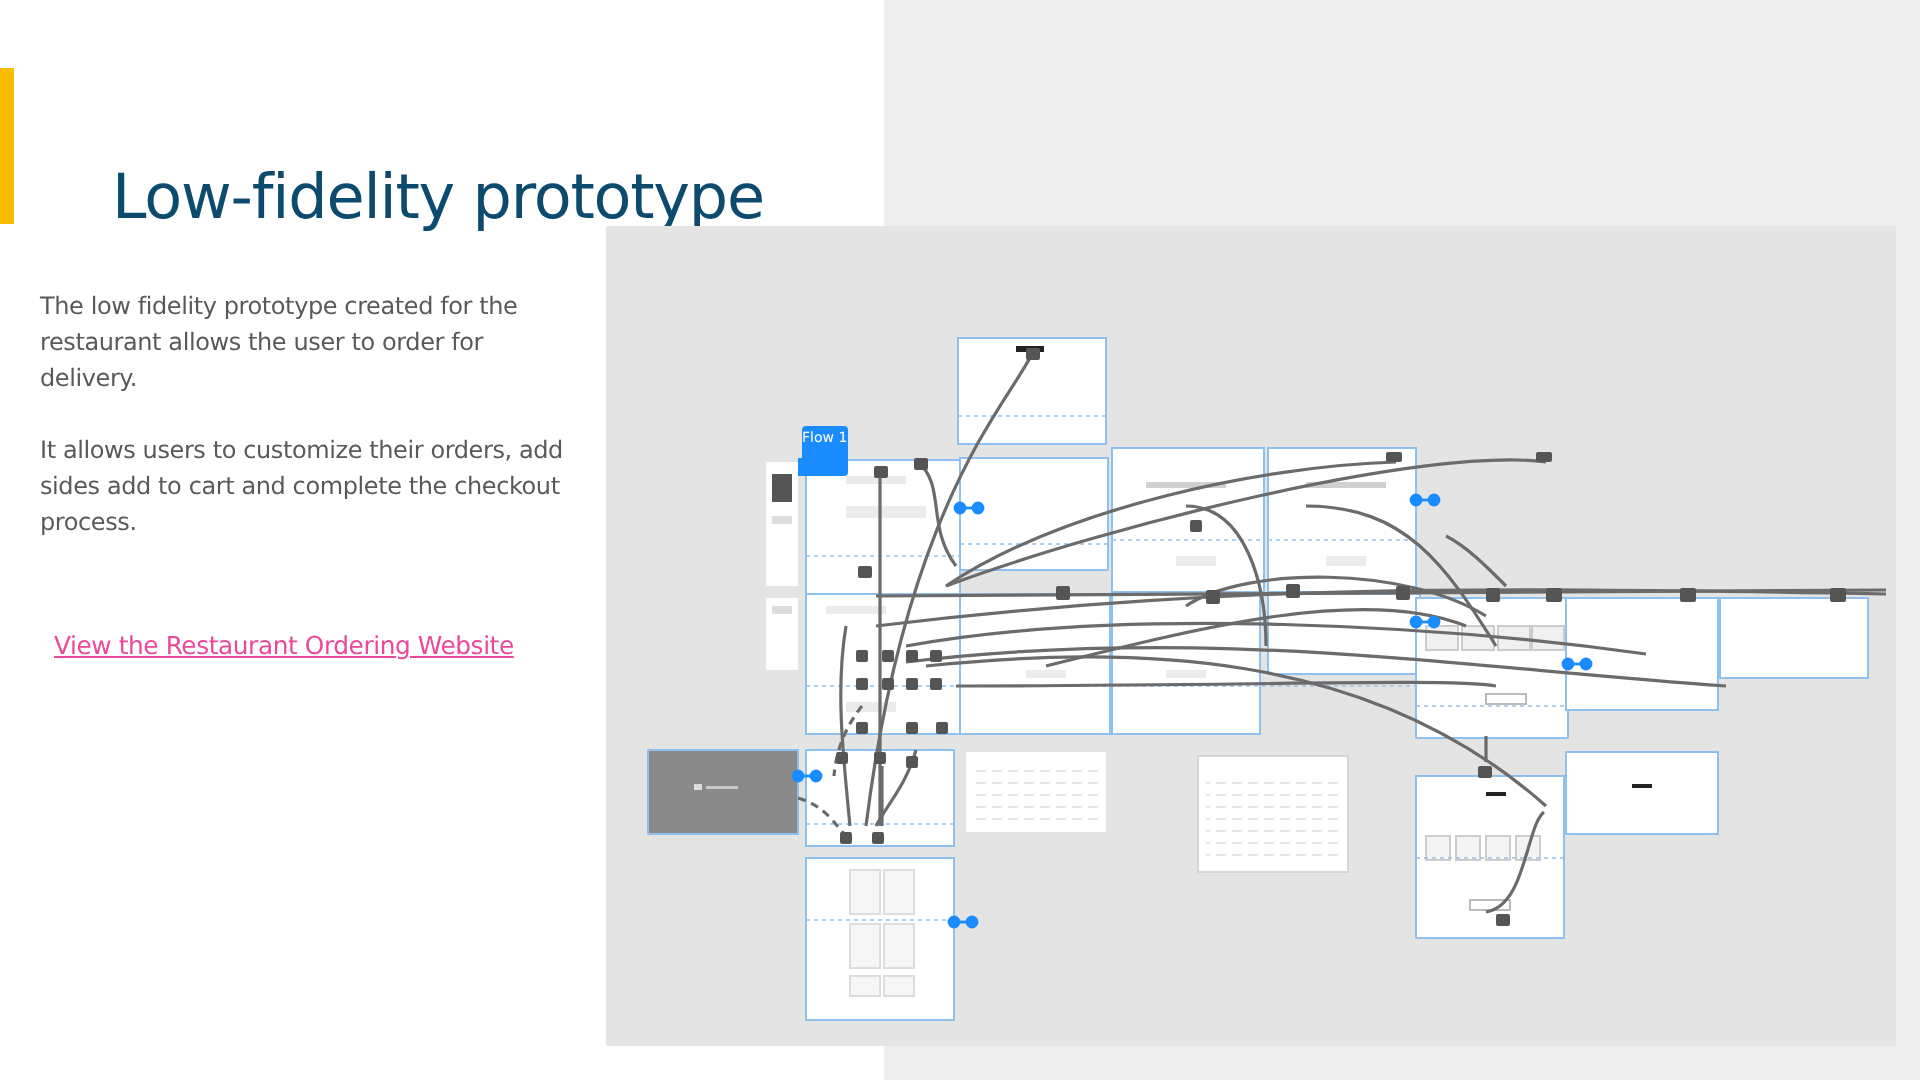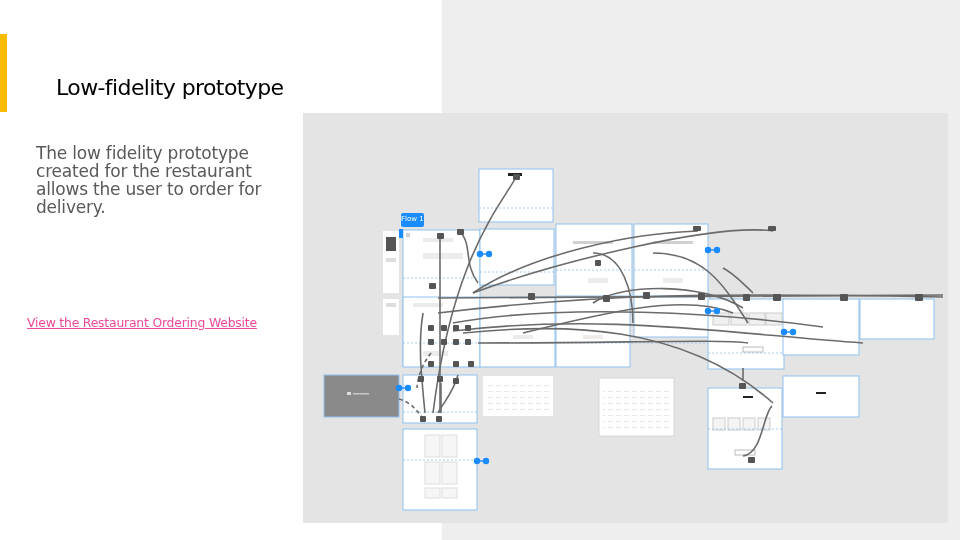--- a/index.html
+++ b/index.html
@@ -1,36 +1,37 @@
 <!DOCTYPE html>
 <html><head>
 <meta charset="utf-8">
 <style>
   html, body { margin:0; padding:0; }
   body { width:960px; height:540px; position:relative; overflow:hidden; background:#ffffff; font-family:"DejaVu Sans", sans-serif; }
   .right-bg { position:absolute; left:442px; top:0; width:518px; height:540px; background:#eeeeee; }
   .accent-bar { position:absolute; left:0; top:34px; width:7px; height:78px; background:#fbbc04; }
-  .title { position:absolute; left:56px; top:60px; font-size:22px; color:#000000; font-family:"DejaVu Sans", sans-serif; font-weight:normal; letter-spacing:-0.6px; white-space:nowrap; }
-  .body-text { position:absolute; left:36px; top:144px; width:262px; font-size:17px; line-height:18px; color:#595959; letter-spacing:-0.2px; }
+  .title { position:absolute; left:56px; top:60px; font-size:31px; color:#0c4a6e; font-family:"DejaVu Sans", sans-serif; font-weight:normal; letter-spacing:-0.6px; white-space:nowrap; }
+  .body-text { position:absolute; left:20px; top:144px; width:262px; font-size:12px; line-height:18px; color:#595959; letter-spacing:-0.2px; }
   .body-text p { margin:0 0 18px 0; }
   .link { position:absolute; left:27px; top:315px; font-size:12.4px; color:#ec4899; text-decoration:underline; letter-spacing:-0.2px; white-space:nowrap; cursor:pointer; }
   .canvas { position:absolute; left:303px; top:113px; width:645px; height:410px; background:#e4e4e4; overflow:hidden; }
   .canvas svg { position:absolute; left:0; top:0; }
-  .flow-tag { position:absolute; left:98px; top:100px; height:14px; padding:0 0; background:#1a8cff; color:#fff; font-size:7px; line-height:13px; border-radius:2px; }
+  .flow-tag { position:absolute; left:98px; top:100px; height:25px; padding:0 0; background:#1a8cff; color:#fff; font-size:7px; line-height:13px; border-radius:2px; }
 </style>
 </head>
 <body>
 
 <div class="right-bg"></div>
 <div class="accent-bar"></div>
 
 <h1 class="title">Low-fidelity prototype</h1>
 
 <div class="body-text">
   <p>The low fidelity prototype created for the restaurant allows the user to order for delivery.</p>
+  <p>It allows users to customize their orders, add sides add to cart and complete the checkout process.</p>
 </div>
 
 <a class="link">View the Restaurant Ordering Website</a>
 
 <div class="canvas">
   <svg width="645" height="410" viewBox="0 0 645 410">
     <defs>
       <pattern id="wf" width="8" height="6" patternUnits="userSpaceOnUse">
         <rect width="8" height="6" fill="#ffffff"></rect>
         <rect x="1" y="2" width="5" height="1" fill="#e6e6e6"></rect>

